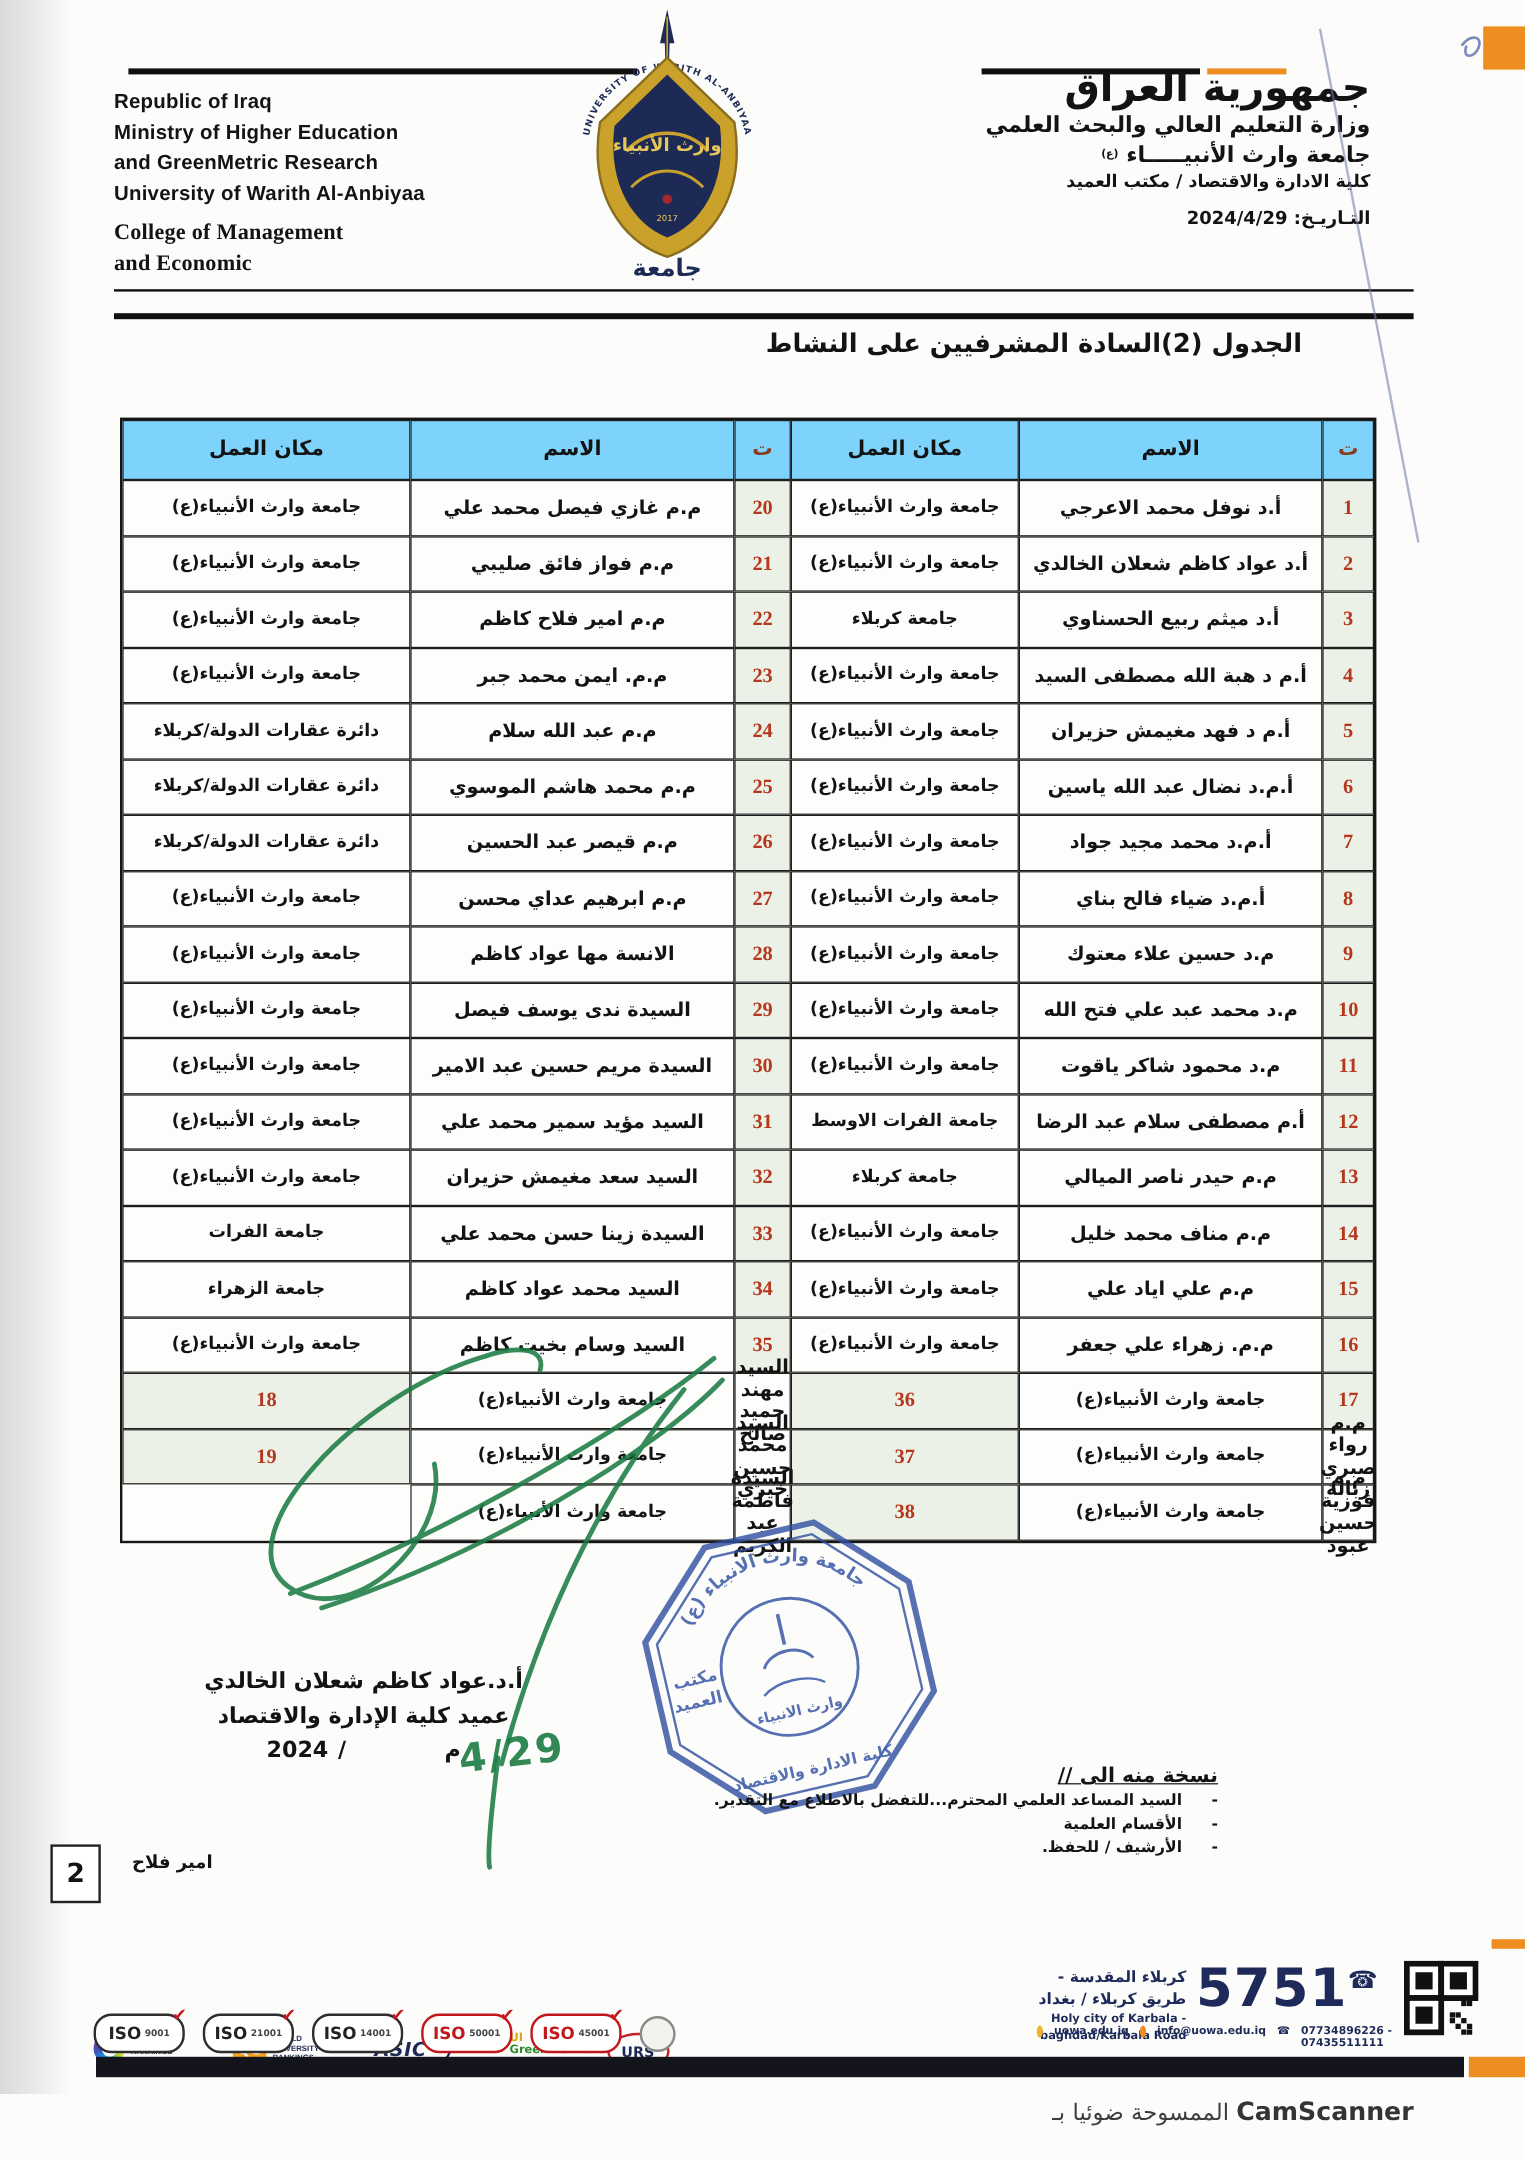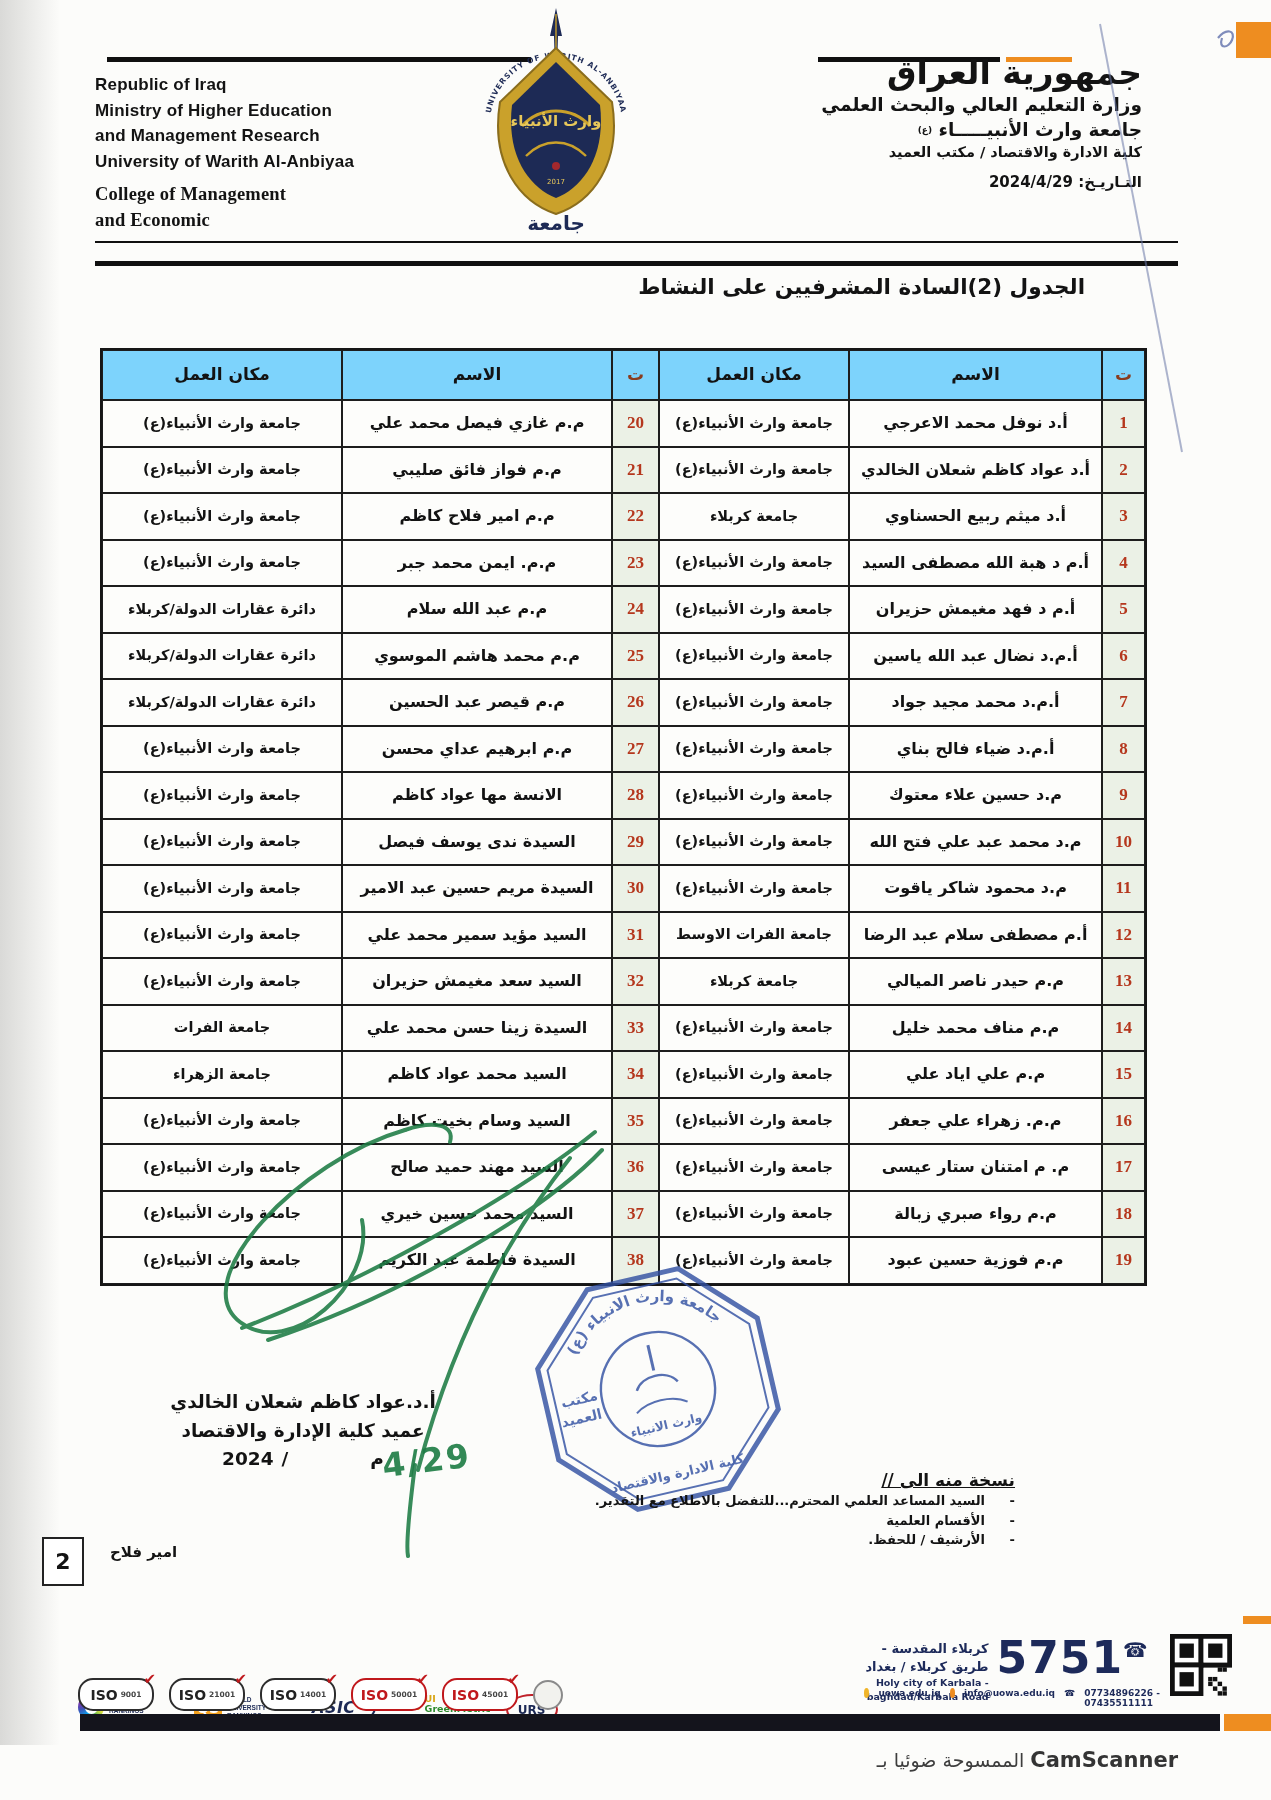--- a/index.html
+++ b/index.html
@@ -122,21 +122,21 @@
 
   <div class="abs rule" style="left:107px;top:57px;width:424px;height:5px;"></div>
   <div class="abs rule" style="left:818px;top:57px;width:182px;height:5px;"></div>
   <div class="abs rule orange" style="left:1006px;top:57px;width:66px;height:5px;"></div>
   <div class="abs edge-orange-tr"></div>
 
   <div class="abs en-block">
     <div>
         <div class="en-line">Republic of Iraq</div>
         <div class="en-line">Ministry of Higher Education</div>
-        <div class="en-line">and Management Research</div>
+        <div class="en-line">and GreenMetric Research</div>
         <div class="en-line">University of Warith Al-Anbiyaa</div>
       </div>
     <div class="en-college">
         <div class="en-line">College of Management</div>
         <div class="en-line">and Economic</div>
       </div>
   </div>
 
   <svg class="abs" style="left:470px;top:6px;" width="172" height="230" viewBox="0 0 172 230">
     <defs>
@@ -272,21 +272,20 @@
       <div class="cell idx">34</div>
       <div class="cell name">السيد  محمد عواد كاظم</div>
       <div class="cell wp">جامعة الزهراء</div>
       <div class="cell idx">16</div>
       <div class="cell name">م.م. زهراء علي جعفر</div>
       <div class="cell wp">جامعة وارث الأنبياء(ع)</div>
       <div class="cell idx">35</div>
       <div class="cell name">السيد وسام بخيت كاظم</div>
       <div class="cell wp">جامعة وارث الأنبياء(ع)</div>
       <div class="cell idx">17</div>
-      <div class="cell name">م. م امتنان ستار عيسى</div>
       <div class="cell wp">جامعة وارث الأنبياء(ع)</div>
       <div class="cell idx">36</div>
       <div class="cell name">السيد مهند حميد صالح</div>
       <div class="cell wp">جامعة وارث الأنبياء(ع)</div>
       <div class="cell idx">18</div>
       <div class="cell name">م.م رواء صبري زبالة</div>
       <div class="cell wp">جامعة وارث الأنبياء(ع)</div>
       <div class="cell idx">37</div>
       <div class="cell name">السيد محمد حسين خيري</div>
       <div class="cell wp">جامعة وارث الأنبياء(ع)</div>

